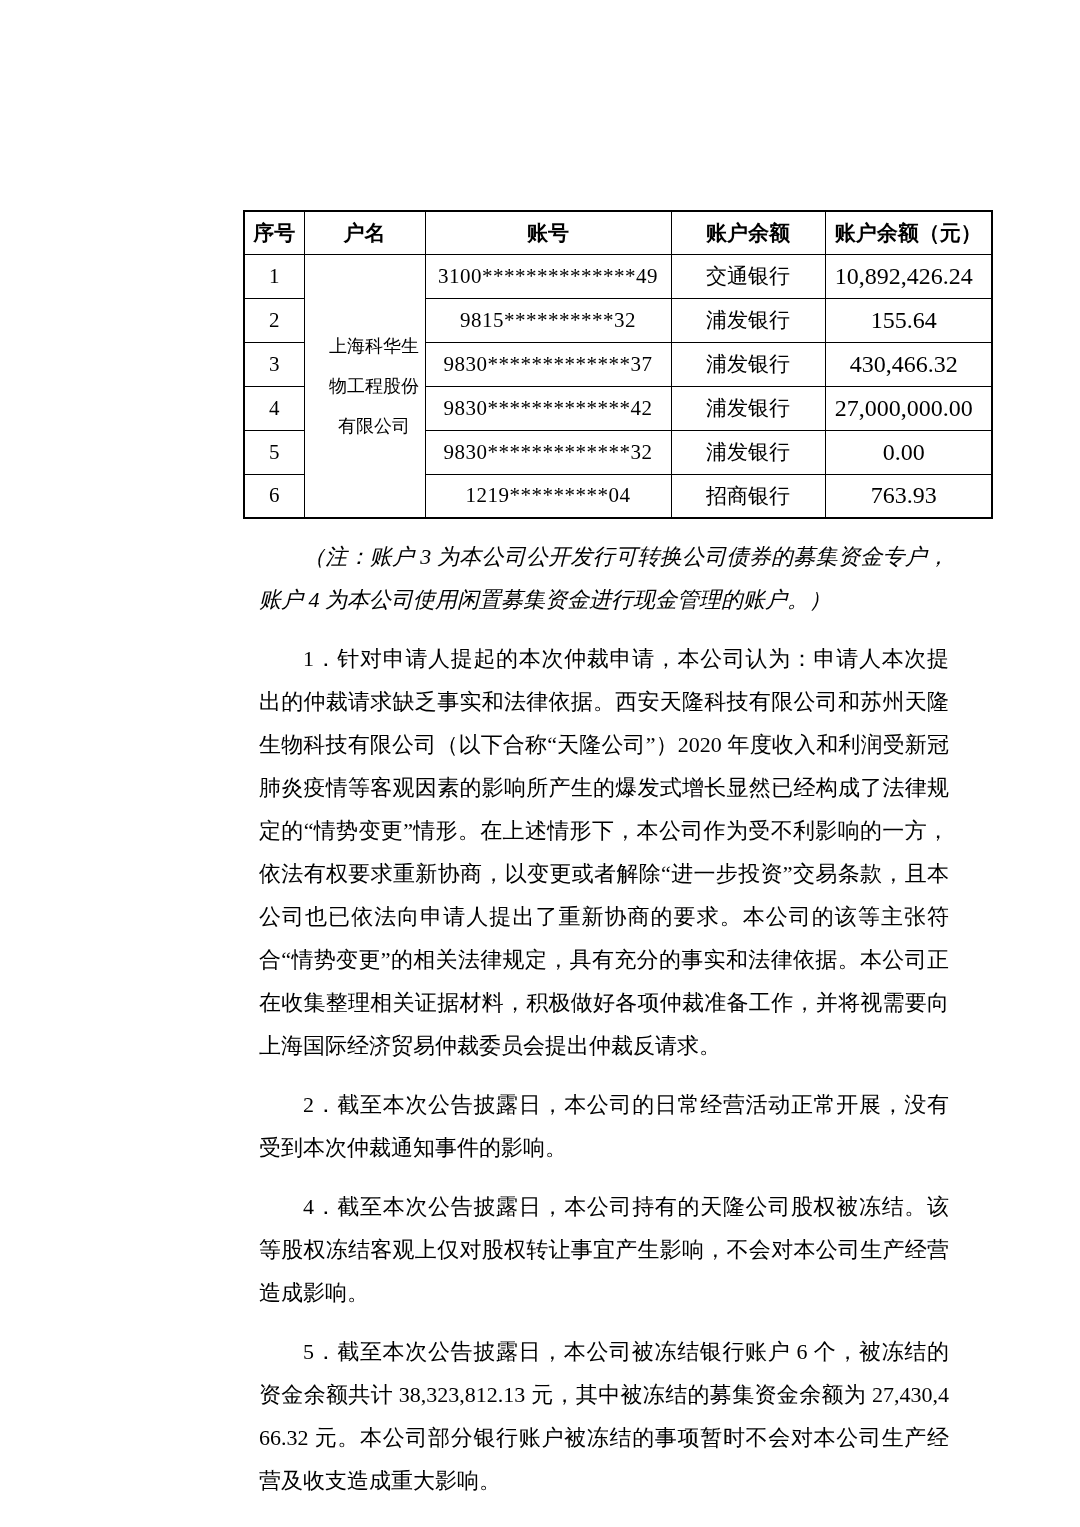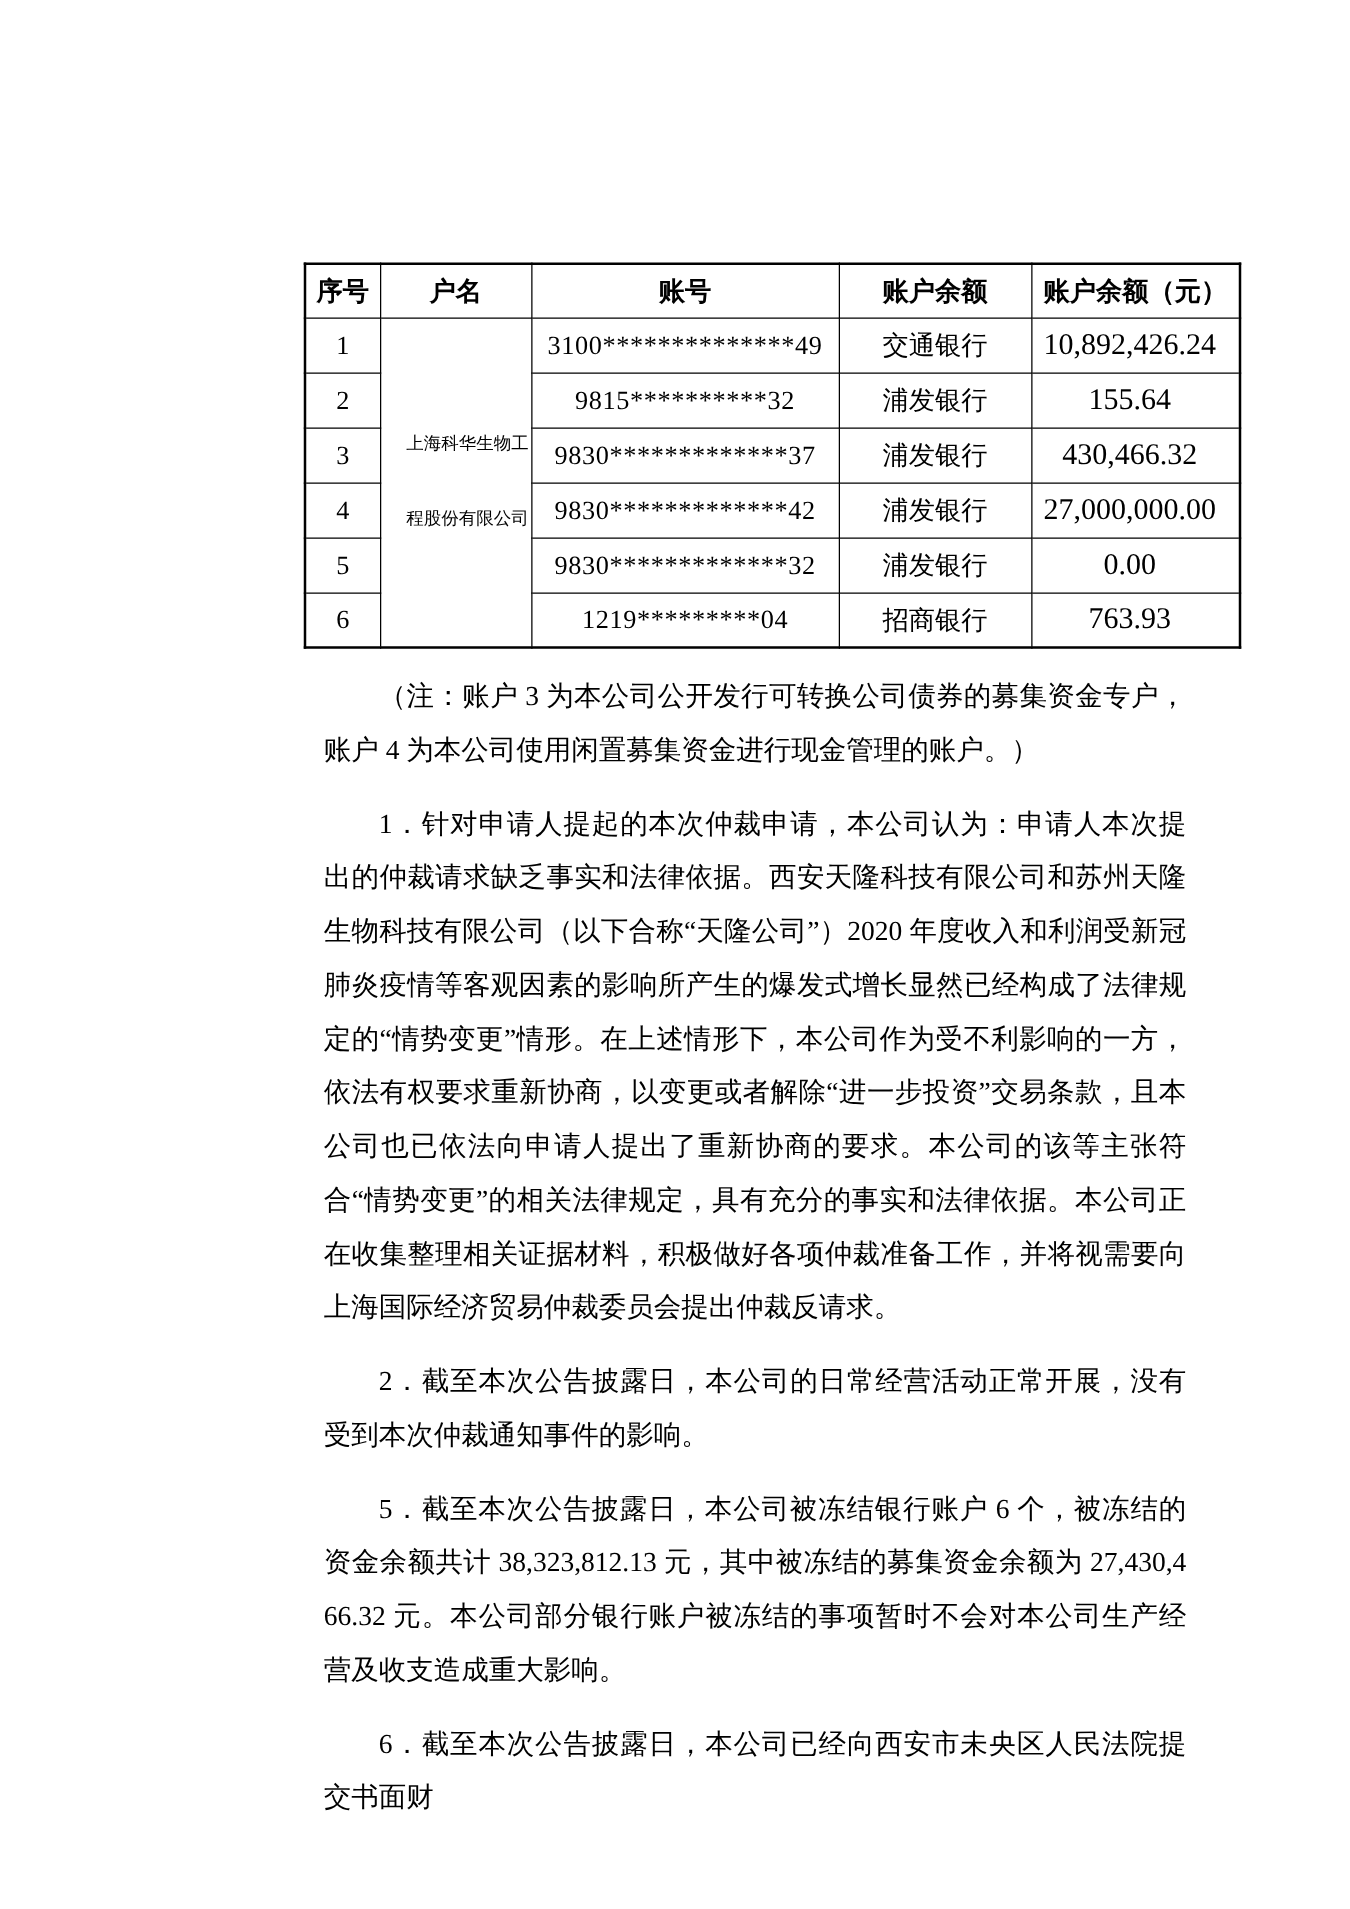--- a/index.html
+++ b/index.html
@@ -43,42 +43,43 @@
   table.accounts td { height: 44px; font-weight: normal; }
   .col-no   { width: 60px; }
   .col-name { width: 121px; }
   .col-acct { width: 246px; }
   .col-bank { width: 154px; }
   .col-bal  { width: 167px; }
   td.holder-cell {
     text-align: left;
     padding-left: 20px;
     padding-right: 1px;
-    line-height: 60px;
-    font-size: 14px;
+    line-height: 40px;
+    font-size: 18px;
     word-break: break-all;
   }
   td.balance-cell {
     text-align: right;
     padding-right: 9px;
     font-size: 24px;
   }
   td.acct-cell { letter-spacing: 0.5px; }
   
   .bodytext {
     margin-top: 4px;
     font-size: 22px;
     line-height: 43px;
   }
   .bodytext p {
     text-align: justify;
     text-indent: 2em;
     word-break: break-all;
   }
   p.note {
+    font-style: italic;
   }
   h3.section-heading {
     font-size: 22px;
     font-weight: bold;
     text-indent: 2em;
     line-height: 43px;
     text-align: left;
   }
 </style>
 </head>
@@ -142,18 +143,19 @@
           <td>招商银行</td>
           <td class="balance-cell">763.93</td>
         </tr>
       </tbody>
     </table>
 
     <div class="bodytext">
       <p class="note">（注：账户 3 为本公司公开发行可转换公司债券的募集资金专户，账户 4 为本公司使用闲置募集资金进行现金管理的账户。）</p>
       <p>1．针对申请人提起的本次仲裁申请，本公司认为：申请人本次提出的仲裁请求缺乏事实和法律依据。西安天隆科技有限公司和苏州天隆生物科技有限公司（以下合称“天隆公司”）2020 年度收入和利润受新冠肺炎疫情等客观因素的影响所产生的爆发式增长显然已经构成了法律规定的“情势变更”情形。在上述情形下，本公司作为受不利影响的一方，依法有权要求重新协商，以变更或者解除“进一步投资”交易条款，且本公司也已依法向申请人提出了重新协商的要求。本公司的该等主张符合“情势变更”的相关法律规定，具有充分的事实和法律依据。本公司正在收集整理相关证据材料，积极做好各项仲裁准备工作，并将视需要向上海国际经济贸易仲裁委员会提出仲裁反请求。</p>
       <p>2．截至本次公告披露日，本公司的日常经营活动正常开展，没有受到本次仲裁通知事件的影响。</p>
+      <p>4．截至本次公告披露日，本公司持有的天隆公司股权被冻结。该等股权冻结客观上仅对股权转让事宜产生影响，不会对本公司生产经营造成影响。</p>
       <p>5．截至本次公告披露日，本公司被冻结银行账户 6 个，被冻结的资金余额共计 38,323,812.13 元，其中被冻结的募集资金余额为 27,430,466.32 元。本公司部分银行账户被冻结的事项暂时不会对本公司生产经营及收支造成重大影响。</p>
       <p>6．截至本次公告披露日，本公司已经向西安市未央区人民法院提交书面财</p>
     </div>
 
   </div>
 </div>
 
 </body></html>

